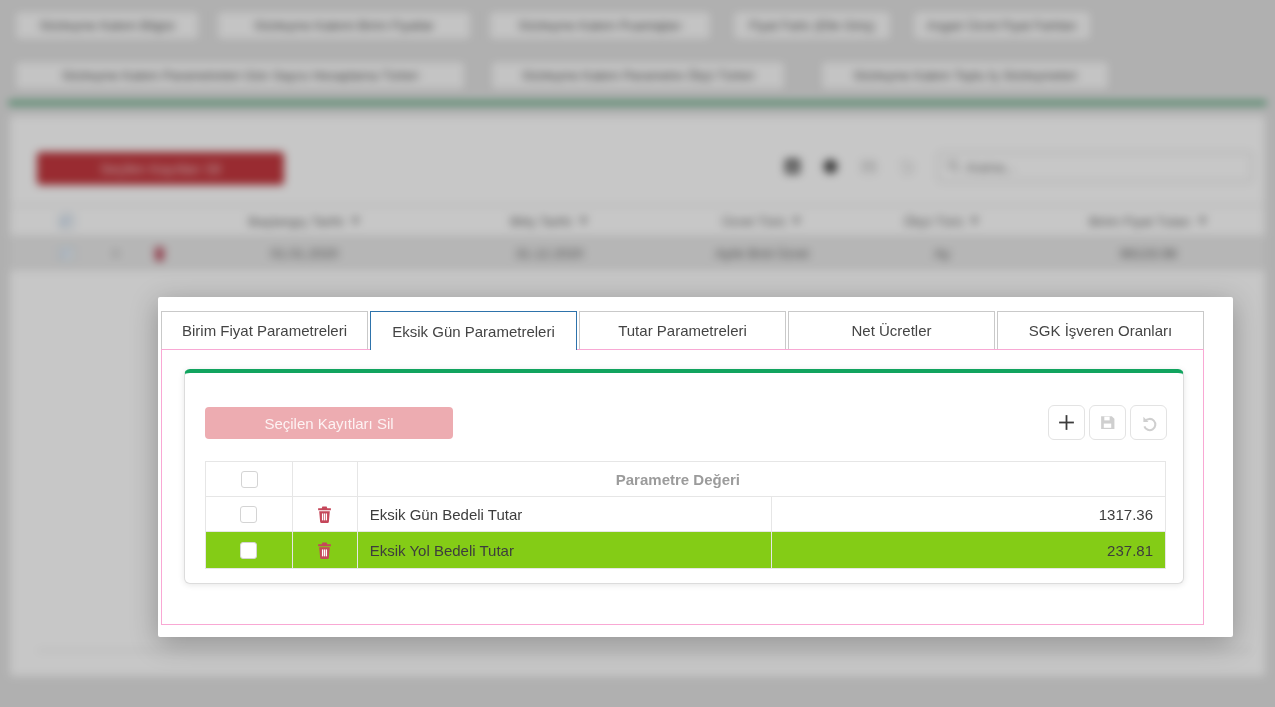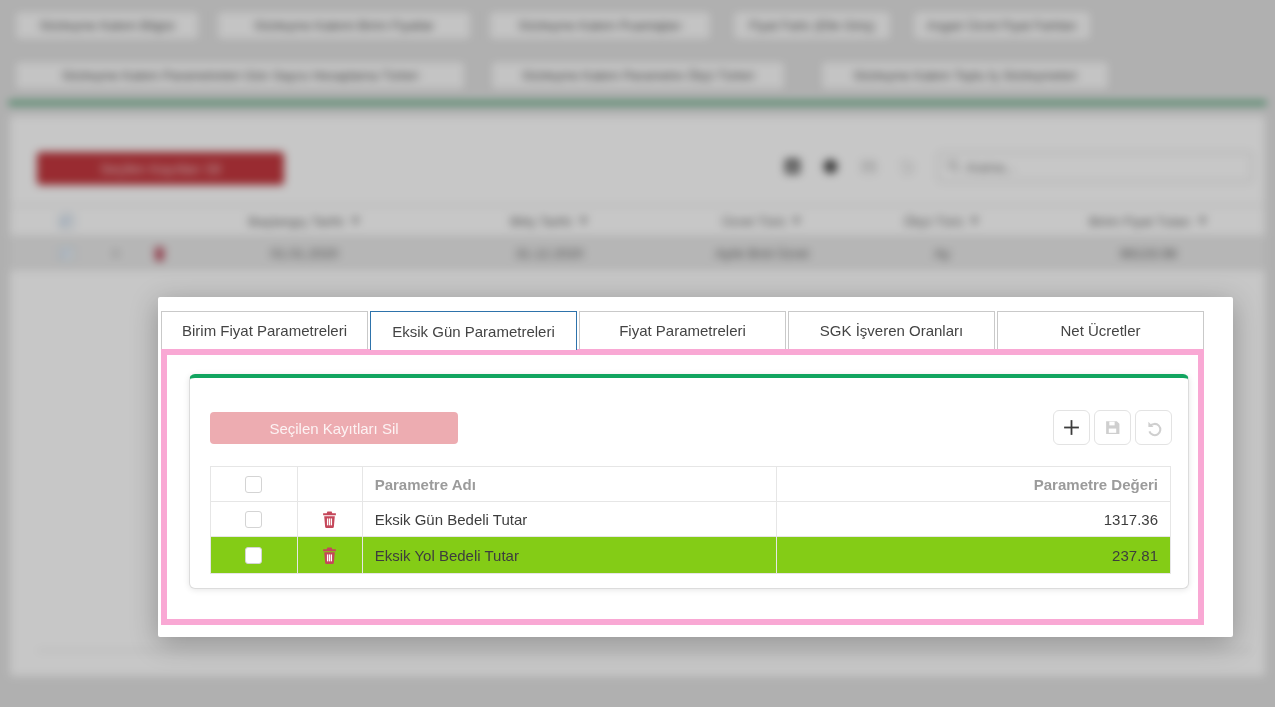--- a/index.html
+++ b/index.html
@@ -46,21 +46,21 @@
   .modal { position:absolute; left:158px; top:297px; width:1075px; height:340px;
            background:#ffffff; z-index:10; box-shadow:0 6px 28px rgba(0,0,0,0.28);
            border-radius:2px; }
   .tabstrip { position:absolute; left:3px; top:14px; width:1043px; }
   .tabs { display:flex; gap:2px; height:38px; }
   .tab { flex:1; border:1px solid #c9c9c9; border-bottom:none; background:#fff; color:#444;
          font-size:15px; display:flex; align-items:center; justify-content:center;
          cursor:pointer; white-space:nowrap; }
   .tab.active { border:1px solid #2e73ab; border-bottom:none; position:relative; z-index:3;
                 margin-bottom:-1px; background:#fff; }
-  .tab-content { position:relative; border:6px solid #f9a8d4; height:276px; background:#fff; z-index:1;padding-left:35px; }
+  .tab-content { position:relative; border:1px solid #f9a8d4; height:276px; background:#fff; z-index:1;padding-left:35px; }
 
   .card { position:absolute; left:22px; top:19px; width:1000px; height:215px; background:#fff;
           border:1px solid #dcdcdc; border-top:4px solid #11a45f; border-radius:6px;
           box-shadow:0 1px 6px rgba(0,0,0,0.10); }
   .pink-btn { position:absolute; left:20px; top:34px; width:248px; height:32px;
               background:#edacb1; border:none; border-radius:4px; color:rgba(255,255,255,0.85);
               font-size:15px; font-family:"Liberation Sans", sans-serif; }
   .icon-btns { position:absolute; right:16px; top:32px; display:flex; gap:4px; }
   .icon-btn { width:37px; height:35px; border:1px solid #e3e3e3; border-radius:6px; background:#fff;
               display:flex; align-items:center; justify-content:center; cursor:pointer; }
@@ -208,23 +208,23 @@
     </div>
   </div>
 
   <div class="overlay"></div>
 
   <div class="modal">
     <div class="tabstrip">
       <div class="tabs">
         <div class="tab">Birim Fiyat Parametreleri</div>
         <div class="tab active">Eksik Gün Parametreleri</div>
-        <div class="tab">Fiyat Parametreleri</div>
+        <div class="tab">Tutar Parametreleri</div>
+        <div class="tab">Net Ücretler</div>
         <div class="tab">SGK İşveren Oranları</div>
-        <div class="tab">Net Ücretler</div>
       </div>
 
       <div class="tab-content">
         <div class="card">
 
           <button class="pink-btn">Seçilen Kayıtları Sil</button>
 
           <div class="icon-btns">
             <div class="icon-btn">
               <svg width="19" height="19" viewBox="0 0 18 18">
@@ -246,21 +246,20 @@
                 </svg>
             </div>
           </div>
 
           <div class="ptable">
             <div class="prow phead">
               <div class="pc cb-col">
                 <span class="m-cb"></span>
               </div>
               <div class="pc trash-col"></div>
-              <div class="pc name-col">Parametre Adı</div>
               <div class="pc value-col">Parametre Değeri</div>
             </div>
 
             <div class="prow">
               <div class="pc cb-col">
                 <span class="m-cb"></span>
               </div>
               <div class="pc trash-col">
                 <svg width="15" height="17" viewBox="0 0 14 16">
                     <path d="M5 0.5h4l.6 1.5H13v2H1v-2h3.4z" fill="#c5475a"></path>

